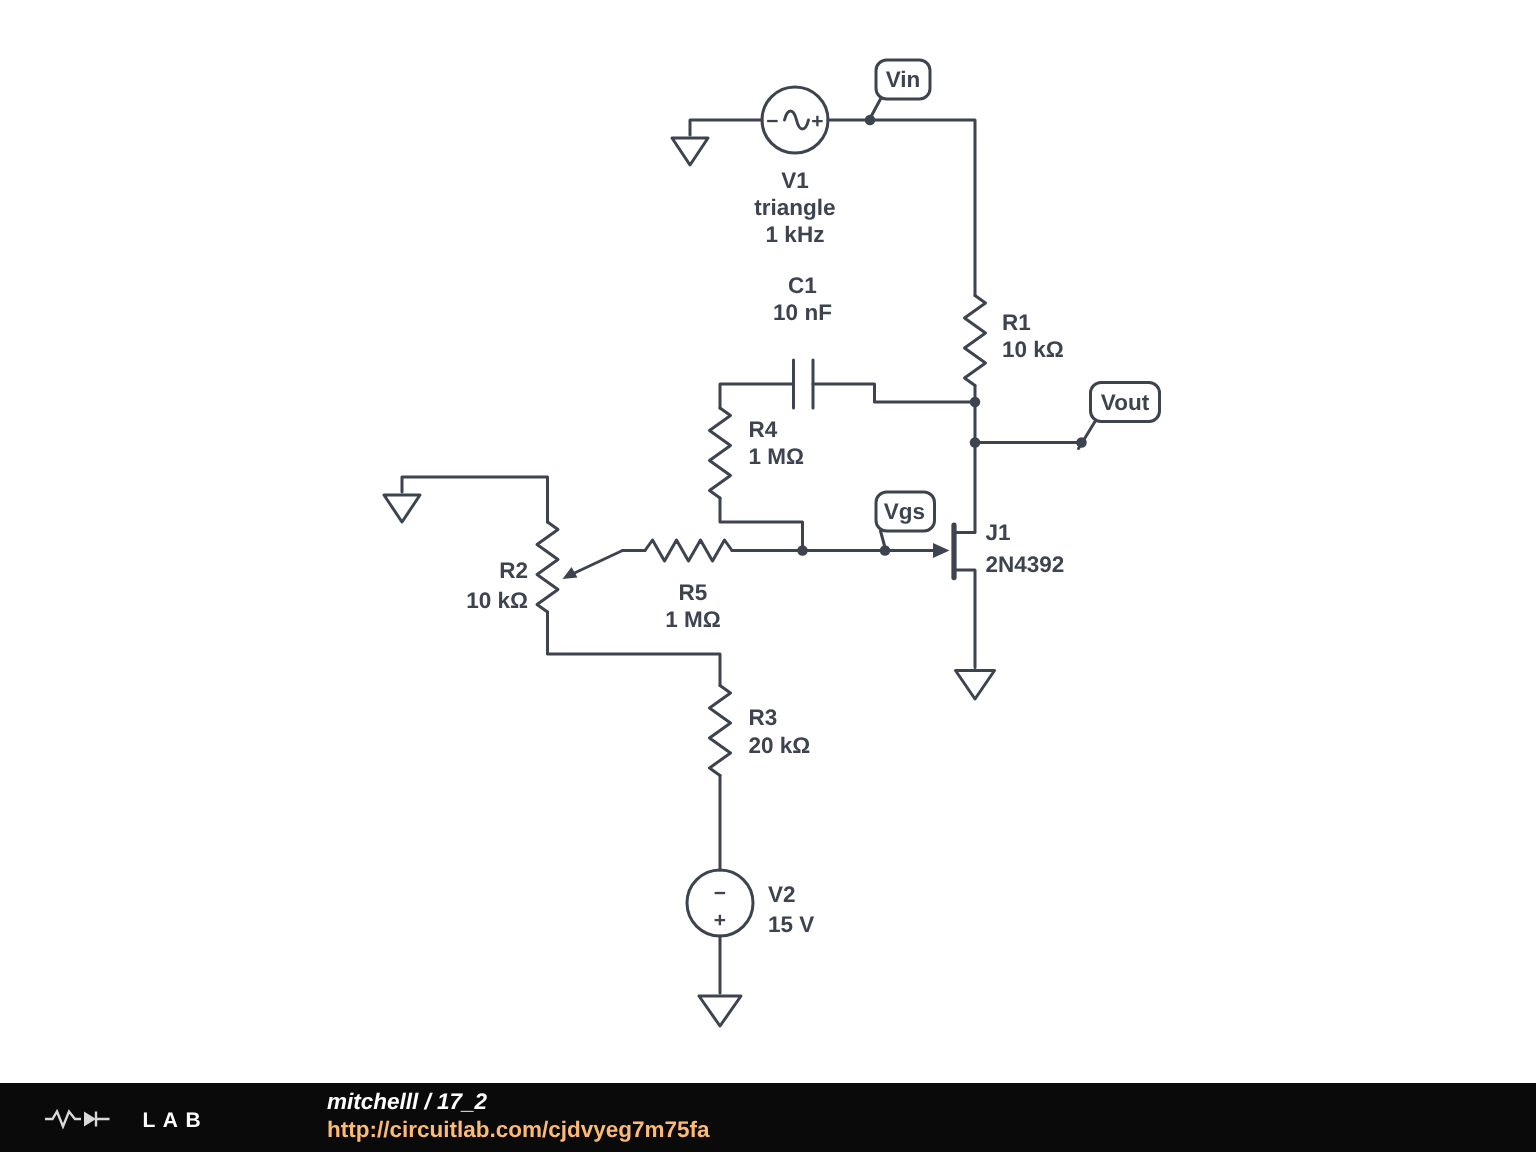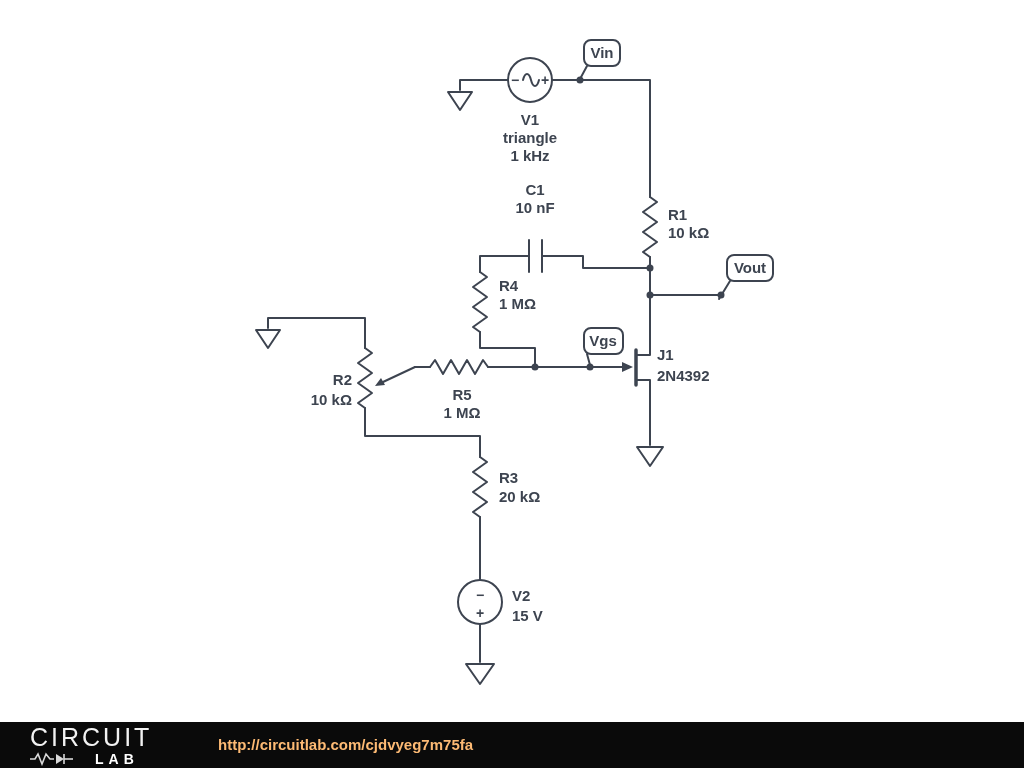--- a/index.html
+++ b/index.html
@@ -240,29 +240,29 @@
     <g>
       <line class="wire" x1="587" y1="354" x2="590" y2="365"></line>
       <rect class="flag-box" x="584" y="328" width="39" height="26" rx="7"></rect>
       <text class="flag-text" x="603" y="346">Vgs</text>
     </g>
 
   </svg>
 
   <div id="footer">
     <div id="footer-logo">
-      <span class="logo-top">CIRCUIT</span>
       <span class="logo-bottom-row">
         <svg width="44" height="14" viewBox="0 0 44 14">
           <polyline points="0,7 5,7 8,2 12,12 16,2 20,7 24,7" fill="none" stroke="#d9d9d9" stroke-width="1.6"></polyline>
           <polygon points="26,2 26,12 34,7" fill="#d9d9d9"></polygon>
           <line x1="34" y1="2" x2="34" y2="12" stroke="#d9d9d9" stroke-width="1.6"></line>
           <line x1="34" y1="7" x2="43" y2="7" stroke="#d9d9d9" stroke-width="1.6"></line>
         </svg>
         <span class="logo-bottom">LAB</span>
       </span>
     </div>
     <div id="footer-text">
+      <span class="footer-project">mitchelll / 17_2</span>
       <a class="footer-url" href="#">http://circuitlab.com/cjdvyeg7m75fa</a>
     </div>
   </div>
 
 </div>
 
 </body></html>

